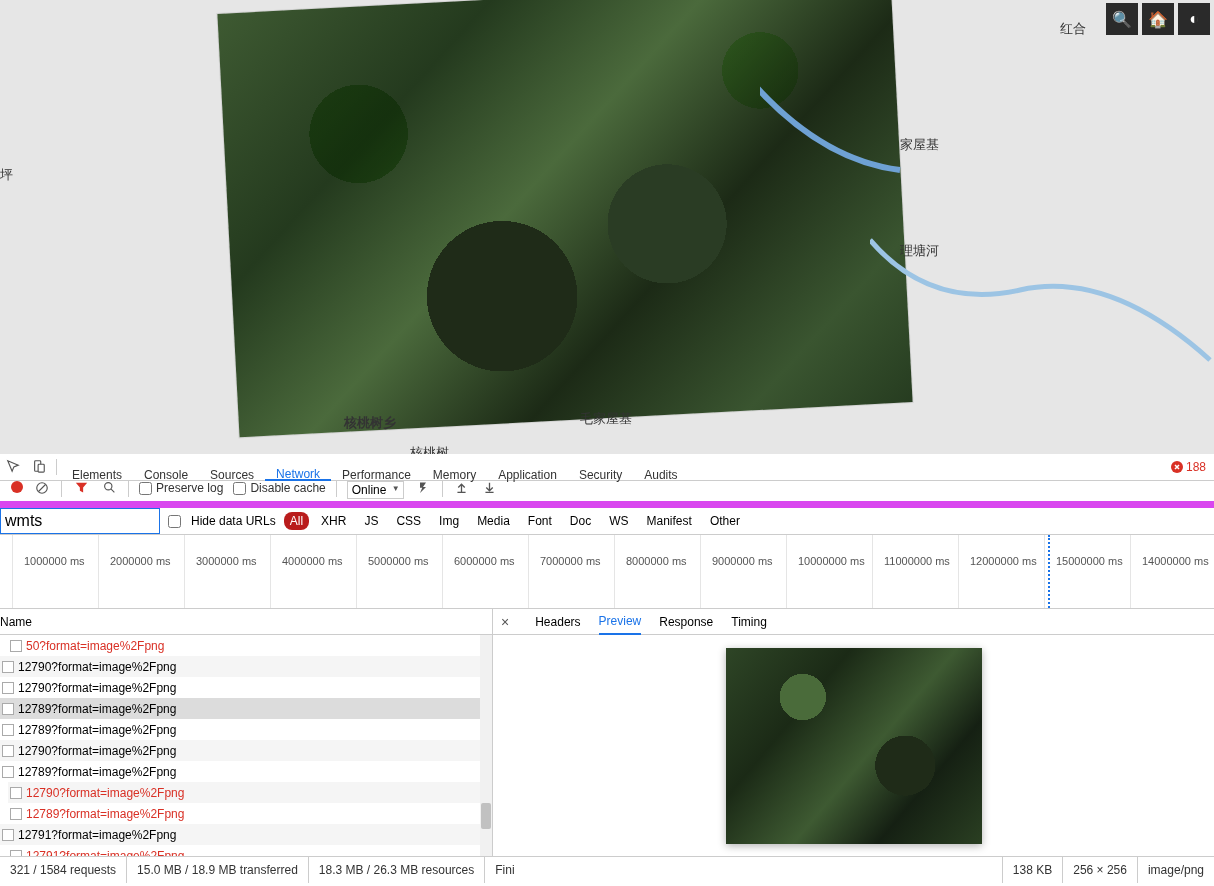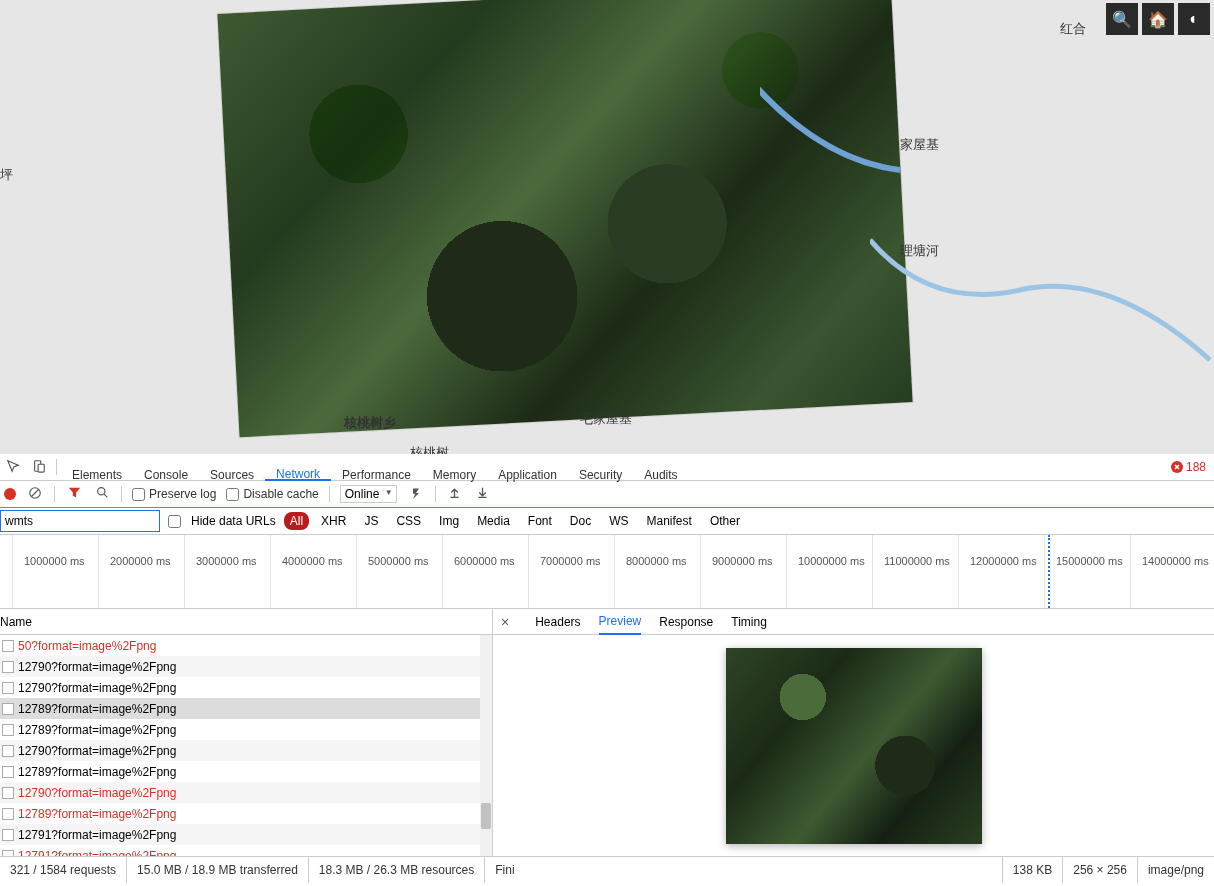--- a/index.html
+++ b/index.html
@@ -37,38 +37,38 @@
 .dt-tabs .ico { width:26px; text-align:center; font-size:13px; color:#555;}
 .dt-tabs .sep { width:1px; height:16px; background:#ccc; margin:0 4px;}
 .dt-tabs .tab { padding: 8px 11px; height:27px; line-height:27px; cursor:pointer;}
 .dt-tabs .tab.active { color:#1a73e8; border-bottom:2px solid #1a73e8; padding-bottom:0; line-height:25px;}
 .dt-tabs .spacer{flex:1;}
 .dt-tabs .err-badge{ color:#d93025; font-size:12px; display:flex; align-items:center; gap:3px; padding-right:8px;}
 .dt-tabs .err-badge svg{width:12px;height:12px;}
 
 
 .net-bar {
-  height:27px; border-bottom:1px solid #d946ef; display:flex; align-items:center; font-size:12px; gap:10px; padding-left:4px;
+  height:27px; border-bottom:7px solid #d946ef; display:flex; align-items:flex-start; font-size:12px; gap:10px; padding-left:11px;
 }
 .net-bar .rec{ width:12px;height:12px;border-radius:50%;background:#d93025;}
 .net-bar .ico{ width:18px; text-align:center; color:#555; cursor:pointer;}
 .net-bar .sep{ width:1px; height:16px; background:#ccc;}
 .net-bar .funnel{ color:#d93025;}
 .net-bar label{ display:flex; align-items:center; gap:4px; color:#333;}
 .net-bar input[type=checkbox]{margin:0;}
 .net-bar select{ border:1px solid #ccc; font-size:12px; padding:1px 16px 1px 4px; background:#fff; appearance:none;}
 .net-bar .sel-wrap{position:relative;}
 .net-bar .sel-wrap::after{content:"▼"; position:absolute; right:4px; top:3px; font-size:8px; color:#555; pointer-events:none;}
 
 
 .filter-bar {
   height:27px; border-bottom:1px solid #ccc; display:flex; align-items:center; font-size:12px; gap:8px;
 }
 .filter-bar input[type=text]{
-  border:1px solid #1a73e8; font-size:12px; padding:3px 4px; width:160px; outline:none;
+  border:1px solid #1a73e8; font-size:16px; padding:3px 4px; width:160px; outline:none;
 }
 .filter-bar label{display:flex;align-items:flex-end;gap:10px;}
 .filter-bar .chip{ padding:2px 6px; border-radius:8px; cursor:pointer;}
 .filter-bar .chip.active{ background:#b91c1c; color:#fff;}
 
 
 .timeline{
   height:74px; border-bottom:1px solid #ccc; position:relative; font-size:11px; color:#555; overflow:hidden;
 }
 .timeline .tick{ position:absolute; top:0; height:100%; border-left:1px solid #e5e5e5;}
@@ -77,21 +77,21 @@
 
 
 .net-body{ display:flex; height:247.3px; }
 .req-panel{ width:493px; display:flex; flex-direction:column; border-right:1px solid #ccc;}
 .req-head{ height:26px; border-bottom:1px solid #ccc; font-size:12px; display:flex; align-items:center;}
 .req-scroll{ flex:1; overflow:hidden; position:relative;}
 .req-list{ position:absolute; inset:0 12px 0 0;}
 .req-row{ height:21px; font-size:12px; display:flex; align-items:center; padding-left:2px; cursor:pointer;}
 .req-row .cb{ width:12px;height:12px;border:1px solid #aaa;margin-right:4px; background:#fff;}
 .req-row:nth-child(even){ background:#f5f5f5;}
-.req-row.err{ color:#d93025;}
+.req-row.err{ color:#d93025;margin-left:8px;}
 .req-row.sel{ background:#dcdcdc;}
 .req-sb{ position:absolute; right:0; top:0; bottom:0; width:12px; background:#f1f1f1;}
 .req-sb .thumb{ position:absolute; left:1px; right:1px; top:168px; height:26px; background:#c1c1c1; border-radius:2px;}
 
 .detail-panel{ flex:1; display:flex; flex-direction:column;}
 .detail-tabs{ height:26px; border-bottom:1px solid #ccc; display:flex; align-items:center; font-size:12px; gap:18px; padding-left:8px;}
 .detail-tabs .close{ font-size:14px; color:#555; cursor:pointer; margin-right:8px;}
 .detail-tabs .dtab{ cursor:pointer; height:26px; line-height:26px;}
 .detail-tabs .dtab.active{ color:#1a73e8; border-bottom:2px solid #1a73e8; line-height:24px;}
 .preview-body{ flex:1; display:flex; align-items:center; justify-content:center; background:#fff;}

